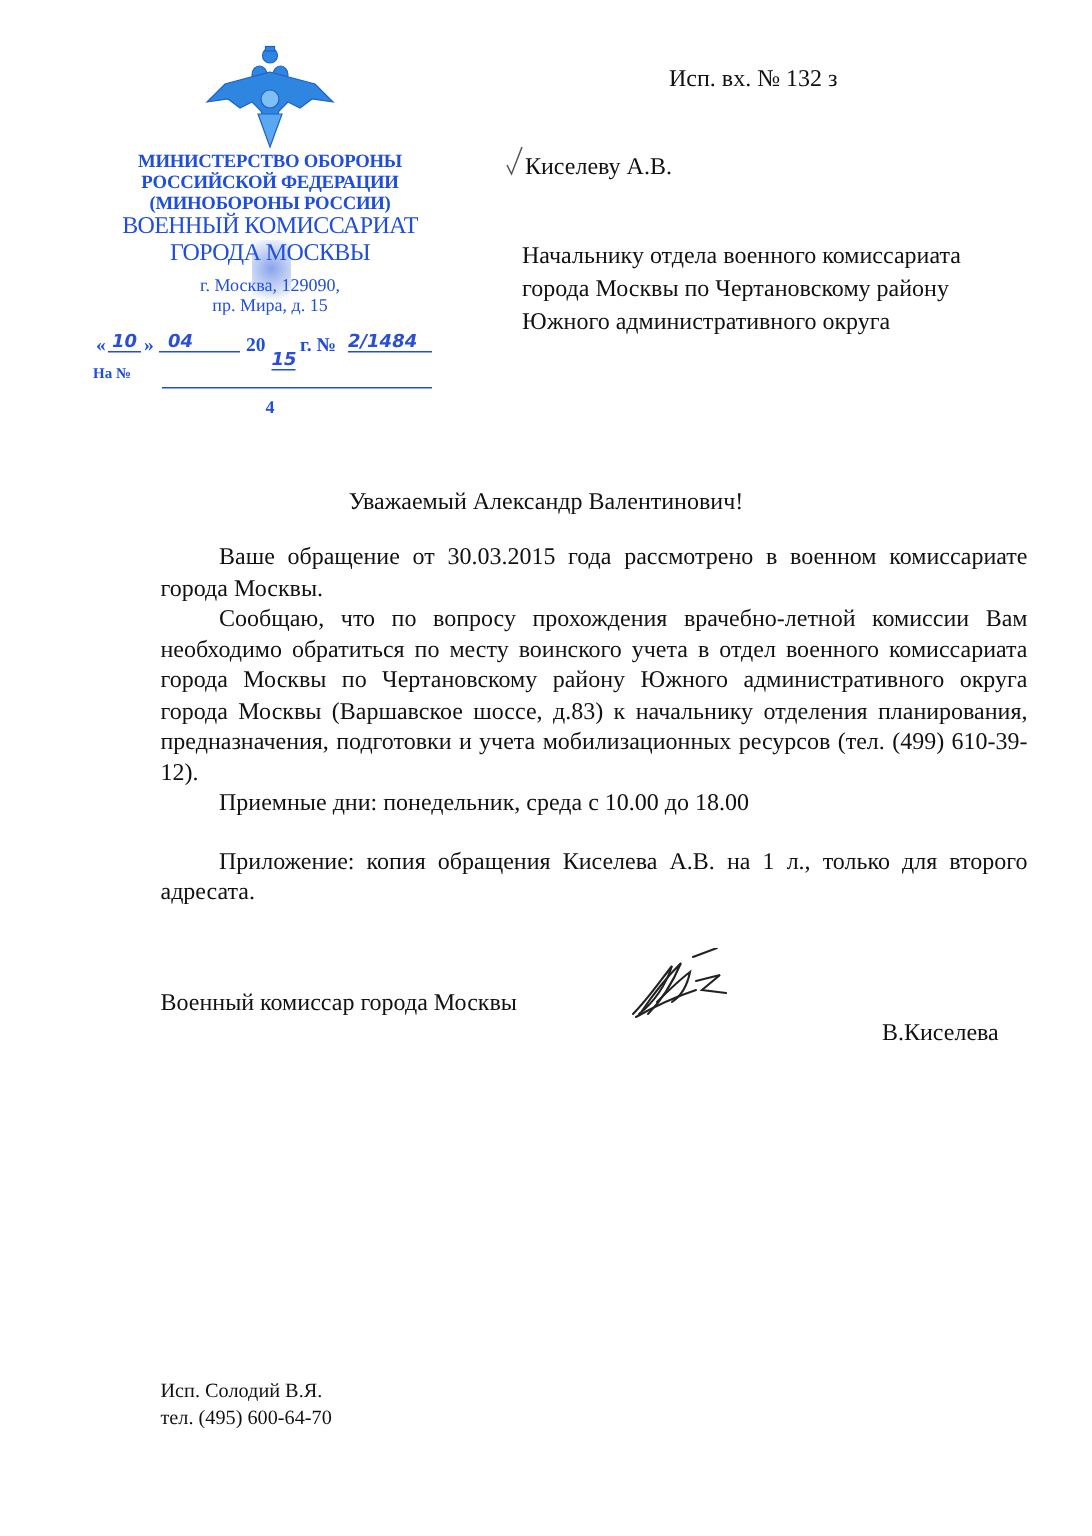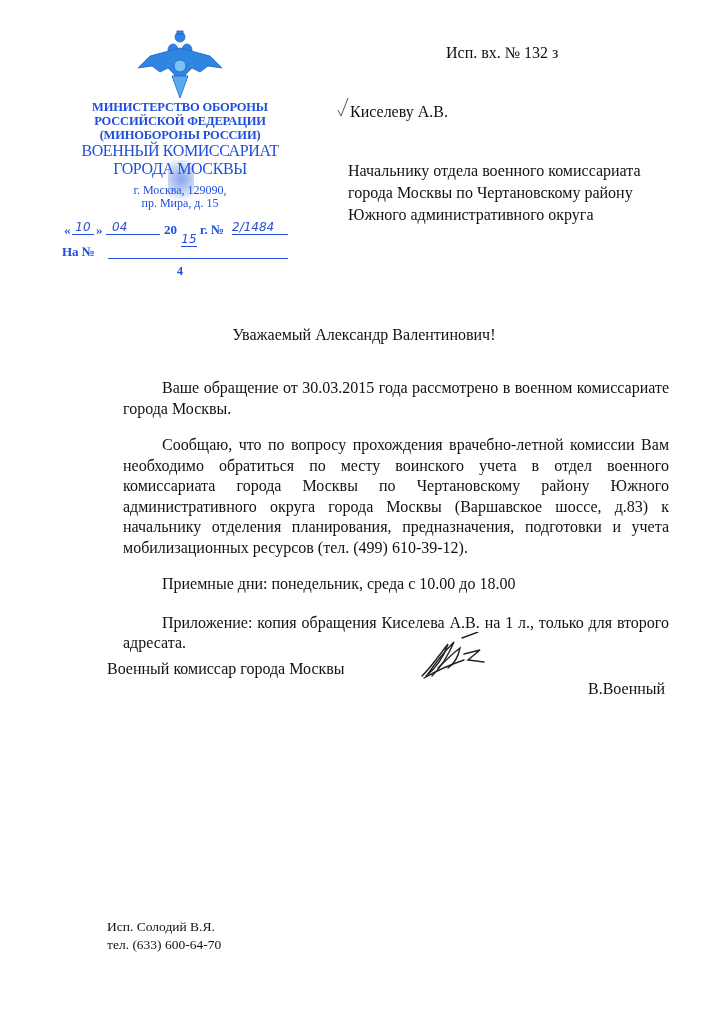--- a/index.html
+++ b/index.html
@@ -6,35 +6,35 @@
     body { width: 728px; height: 1024px; position: relative; overflow: hidden;
            font-family: "Liberation Serif", "DejaVu Serif", serif; color: #111; }
     .stamp { position: absolute; left: 60px; top: 28px; width: 240px; color: #1f4fd8;
              font-family: "Liberation Serif", "DejaVu Serif", serif; text-align: center; }
     .emblem { display: block; margin: 0 auto; width: 100px; height: 72px; }
     .st-line { font-weight: bold; font-size: 12.5px; line-height: 14px; letter-spacing: -0.2px; }
     .st-big { font-weight: normal; font-size: 16px; line-height: 18px; letter-spacing: -0.4px; }
     .st-addr { font-size: 12px; line-height: 13px; margin-top: 6px; }
     .st-date { position: relative; margin-top: 10px; font-size: 13px; font-weight: bold; text-align: left; height: 20px; }
     .st-date span { position: absolute; }
-    .hand { font-family: "DejaVu Sans", sans-serif; font-weight: normal; font-style: italic; color: #2a4fd0; font-size: 12px; }
+    .hand { font-family: "DejaVu Sans", sans-serif; font-weight: bold; font-style: italic; color: #2a4fd0; font-size: 12px; }
     .uline { border-bottom: 1.5px solid #1f4fd8; }
-    .st-na { position: relative; margin-top: 4px; font-weight: bold; font-size: 13px; text-align: left; height: 18px; }
+    .st-na { position: relative; margin-top: 4px; font-weight: bold; font-size: 10px; text-align: left; height: 18px; }
     .st-four { font-weight: bold; font-size: 12px; margin-top: 2px; }
     .ink-blot { position: absolute; left: 168px; top: 160px; width: 26px; height: 48px;
                 background: radial-gradient(circle at 50% 40%, rgba(40,90,220,0.55), rgba(40,90,220,0.15) 55%, transparent 70%); }
 
     .ref { position: absolute; left: 446px; top: 44px; font-size: 16px; }
     .check { position: absolute; left: 336px; top: 96px; width: 14px; height: 22px; }
     .addressee { position: absolute; left: 350px; top: 103px; font-size: 16px; }
     .recipient { position: absolute; left: 348px; top: 160px; width: 360px; font-size: 16px; line-height: 22px; }
 
     .salutation { position: absolute; left: 0; right: 0; top: 326px; text-align: center; font-size: 16px; }
     .body { position: absolute; left: 107px; width: 578px; top: 362px; font-size: 16px; line-height: 20.5px; }
-    .body p { margin: 16px; text-align: justify; text-indent: 39px; }
+    .body p { margin: 0; text-align: justify; text-indent: 39px; }
     .body p.spaced { margin-top: 18px; }
 
     .signer-title { position: absolute; left: 107px; top: 660px; font-size: 16px; }
     .signature { position: absolute; left: 418px; top: 632px; width: 80px; height: 50px; }
     .signer-name { position: absolute; left: 588px; top: 680px; font-size: 16px; }
 
     .executor { position: absolute; left: 107px; top: 918px; font-size: 13.5px; line-height: 18px; }
   </style>
 </head>
 <body>
@@ -100,18 +100,18 @@
 <svg class="signature" viewBox="0 0 80 50">
   <g fill="none" stroke="#222" stroke-width="1.4" stroke-linecap="round">
     <path d="M4 44 C14 34 22 22 30 12 C26 24 18 36 8 44"></path>
     <path d="M10 42 C18 30 26 20 36 10 C30 24 22 36 14 44"></path>
     <path d="M20 36 C28 28 34 22 42 16 C40 26 36 32 30 36"></path>
     <path d="M44 6 L60 0"></path>
     <path d="M46 22 L62 18 L50 28 L66 30"></path>
     <path d="M6 46 C20 38 34 32 46 28"></path>
   </g>
 </svg>
-<div class="signer-name">В.Военный</div>
+<div class="signer-name">В.Киселева</div>
 
 <div class="executor">
   <div>Исп. Солодий В.Я.</div>
-  <div>тел. (633) 600-64-70</div>
+  <div>тел. (495) 600-64-70</div>
 </div>
 
 </body></html>

